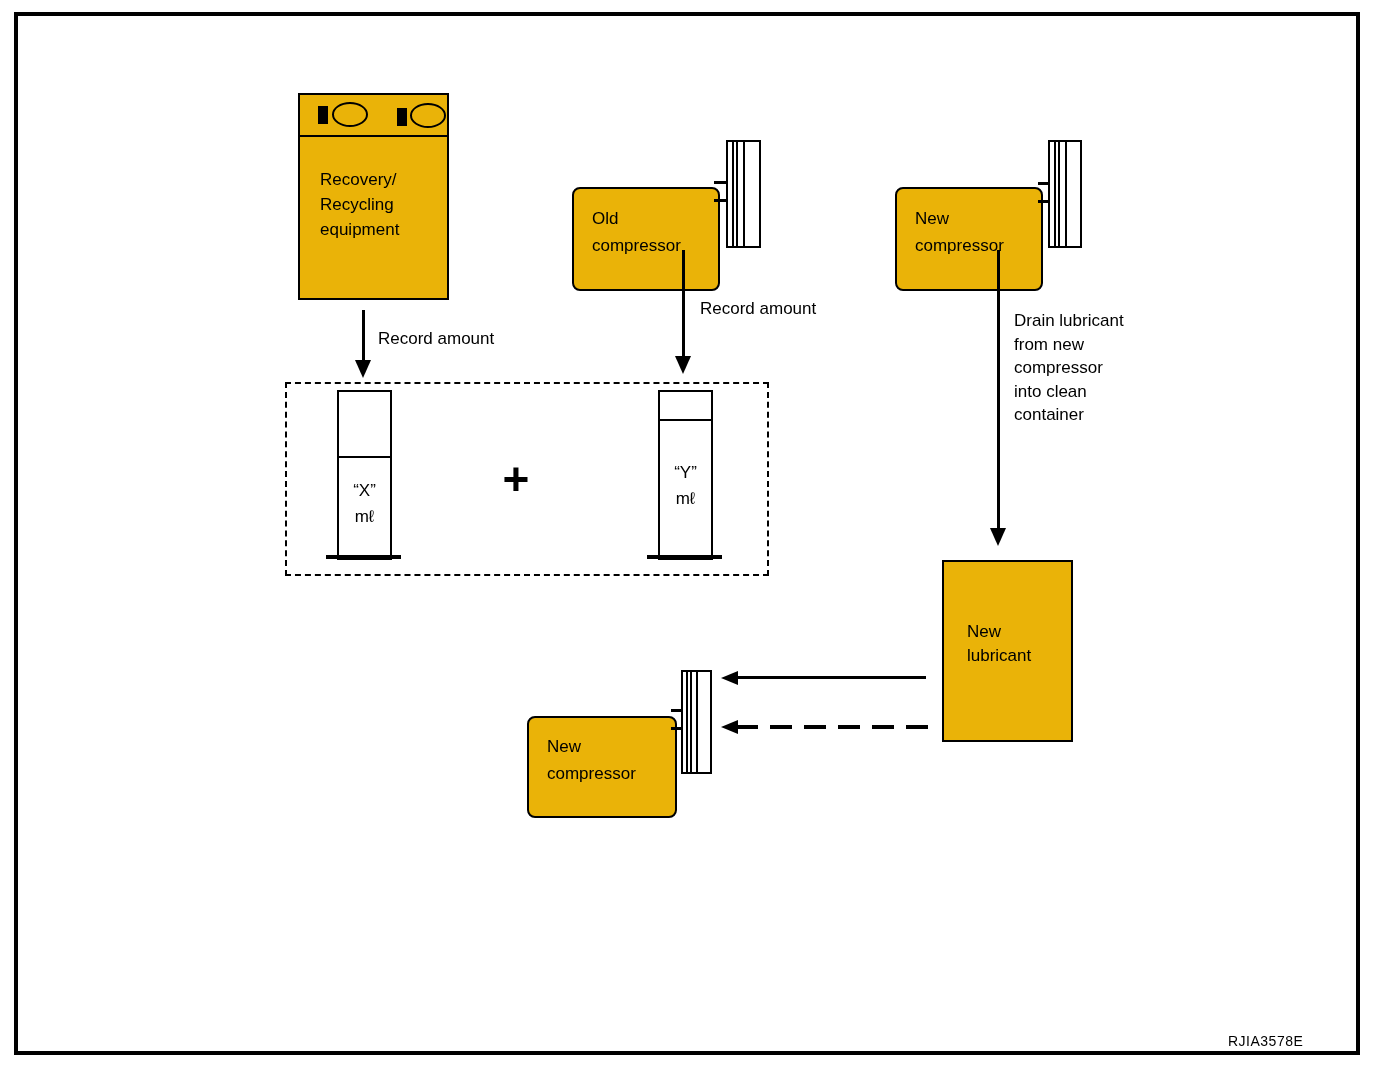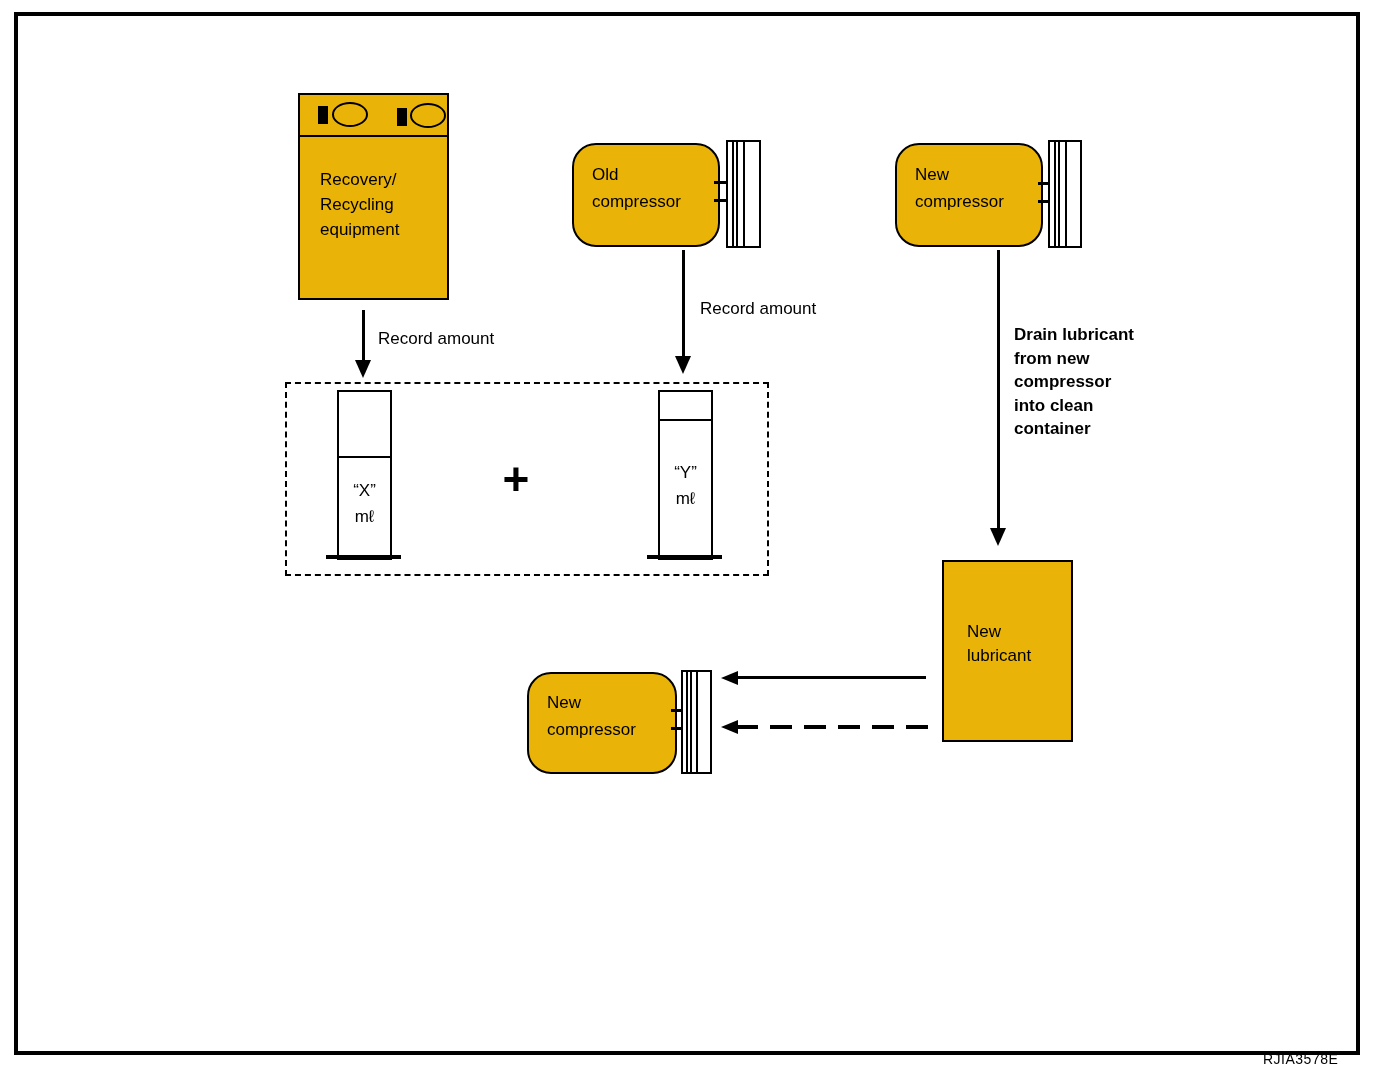--- a/index.html
+++ b/index.html
@@ -18,21 +18,21 @@
     left:14px;top:12px;width:1338px;height:1035px;
     border:4px solid #000;
   }
   #title{
     left:48px;top:16px;
     font-size:20px;font-weight:bold;
     word-spacing:6px;letter-spacing:0.3px;
   }
   
   .node{border:2px solid #000;background:#eab308;}
-  .rounded{border-radius:24px;}
+  .rounded{border-radius:8px;margin-top:44px;}
   .node-label{position:absolute;font-size:17px;line-height:27px;}
   
   #equip{left:298px;top:93px;width:147px;height:203px;}
   #equip-band{left:0;top:0;right:0;height:40px;border-bottom:2px solid #000;position:absolute;}
   .gauge-stem{position:absolute;width:6px;height:14px;border:2px solid #000;background:#000;}
   .gauge-dial{position:absolute;width:32px;height:21px;border:2px solid #000;border-radius:50%;}
   
   .pulley{position:absolute;border:2px solid #000;background:#fff;}
   .groove{position:absolute;top:0;bottom:0;width:2px;background:#000;}
   .stub{position:absolute;height:3px;background:#000;}
@@ -107,21 +107,21 @@
   <span class="vline" style="left:362px;top:310px;height:52px;"></span>
   <span class="head-down" style="left:355px;top:360px;"></span>
   <div class="note" style="left:378px;top:327px;">Record amount</div>
 
   <span class="vline" style="left:682px;top:250px;height:108px;"></span>
   <span class="head-down" style="left:675px;top:356px;"></span>
   <div class="note" style="left:700px;top:297px;">Record amount</div>
 
   <span class="vline" style="left:997px;top:250px;height:280px;"></span>
   <span class="head-down" style="left:990px;top:528px;"></span>
-  <div class="note pre" style="left:1014px;top:323px;font-weight:bold;">Drain lubricant
+  <div class="note pre" style="left:1014px;top:309px;">Drain lubricant
 from new
 compressor
 into clean
 container</div>
 
   <div class="dashed-box" style="left:285px;top:382px;width:480px;height:190px;"></div>
 
   <div class="cyl" style="left:337px;top:390px;width:51px;height:166px;">
     <span class="fill-line" style="top:64px;"></span>
     <div class="cyl-label pre" style="top:86px;">“X”
@@ -156,15 +156,15 @@
   </div>
   <div class="pulley" style="left:681px;top:670px;width:27px;height:100px;">
     <span class="groove" style="left:3px;"></span>
     <span class="groove" style="left:7px;"></span>
     <span class="groove" style="left:13px;"></span>
   </div>
   <span class="stub" style="left:671px;top:709px;width:11px;"></span>
   <span class="stub" style="left:671px;top:727px;width:11px;"></span>
 
 
-  <div id="figure-code" class="abs" style="left:1263px;top:1033px;margin-top:18px;">RJIA3578E</div>
+  <div id="figure-code" class="abs" style="left:1228px;top:1033px;">RJIA3578E</div>
 
 </div>
 
 </body></html>

